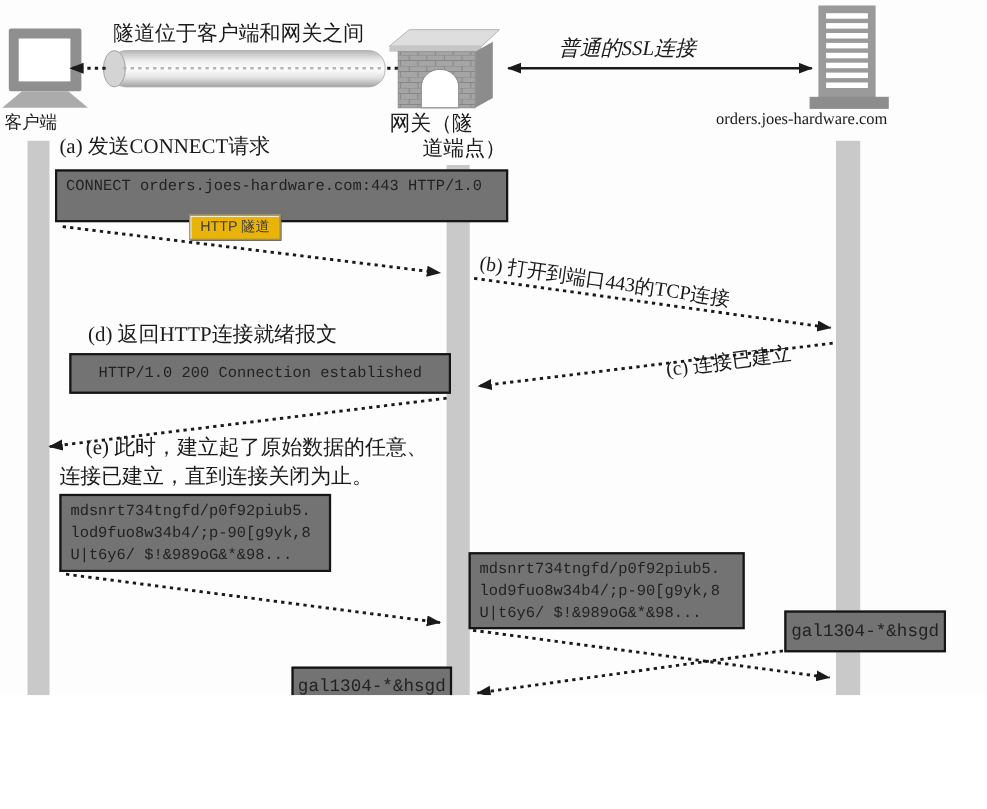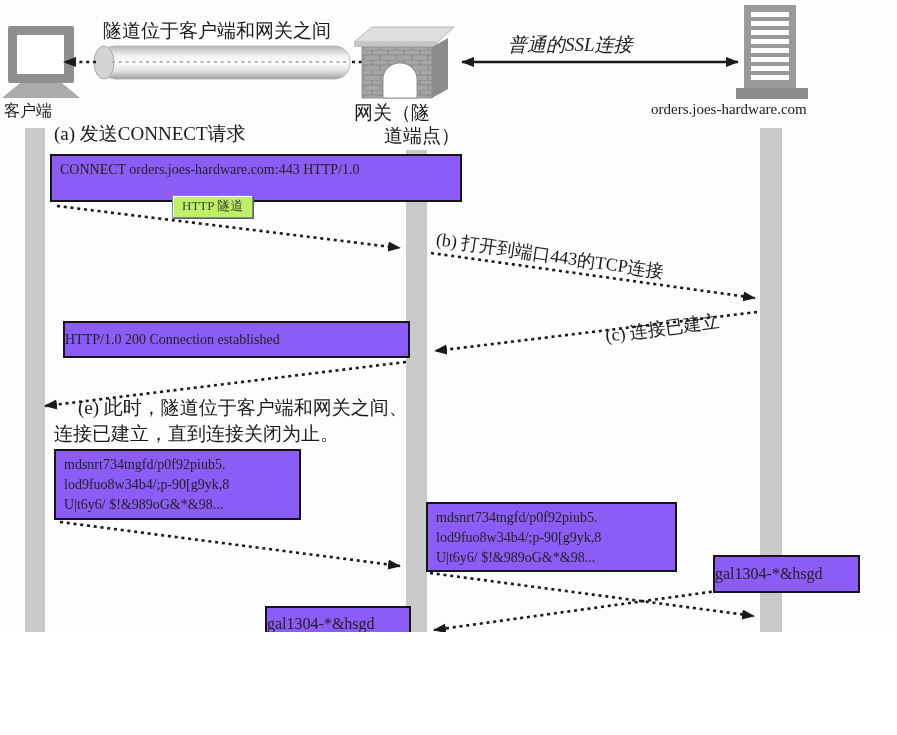--- a/index.html
+++ b/index.html
@@ -3,30 +3,30 @@
 <meta charset="utf-8">
 <style>
   html,body{margin:0;padding:0;background:#fff;}
   .canvas{position:relative;width:897px;height:632px;background:#fdfdfd;overflow:hidden;
           font-family:"Liberation Serif","DejaVu Serif",serif;color:#1a1a1a;padding-left:16px;}
   .canvas svg{position:absolute;left:0;top:0;z-index:1;}
   .lbl{position:absolute;z-index:3;white-space:nowrap;}
   .serif{font-family:"Liberation Serif","DejaVu Serif",serif;}
   .cjk19{font-size:19px;line-height:24px;}
   .cjk20{font-size:16px;}
-  .msgbox{position:absolute;z-index:2;background:#8b5cf6;border:2px solid #151515;
-          font-family:Liberation Serif, serif;
+  .msgbox{position:absolute;z-index:2;background:#737373;border:2px solid #151515;
+          font-family:Liberation Mono, monospace;
           font-size:14px;line-height:20px;color:#222;box-sizing:border-box;}
   .pad{padding:4px 8px;}
   .rot{transform-origin:left top;}
-  .tooltip{position:absolute;z-index:4;background:#bef264;border:1px solid #8a8a8a;
+  .tooltip{position:absolute;z-index:4;background:#eab308;border:1px solid #8a8a8a;
            box-shadow:1px 1px 0 #5e5e5e, inset 1px 1px 0 #ffffff;
-           font-family:Liberation Serif, serif;
+           font-family:Liberation Sans, sans-serif;
            font-size:13px;color:#3c3c3c;padding:1px 9px 2px 9px;white-space:nowrap;}
-  .center{display:flex;align-items:center;justify-content:flex-start;}
+  .center{display:flex;align-items:center;justify-content:center;}
 </style>
 </head>
 <body>
 
 <div class="canvas">
 
   <svg width="897" height="735" viewBox="0 0 897 735">
     <defs>
       <marker id="ah" markerUnits="userSpaceOnUse" markerWidth="15" markerHeight="12" refX="12" refY="5" orient="auto-start-reverse">
         <path d="M0,0 L13,5 L0,10 z" fill="#1a1a1a"></path>
@@ -115,25 +115,26 @@
   <div class="lbl serif cjk19" style="left:54px;top:122px;">(a) 发送CONNECT请求</div>
   <div class="msgbox pad" style="left:50px;top:154px;width:412px;height:48px;">
     <div>CONNECT orders.joes-hardware.com:443 HTTP/1.0</div>
   </div>
   <div class="tooltip" style="left:172px;top:195px;">HTTP 隧道</div>
 
   <div class="lbl serif rot" style="left:438px;top:227px;font-size:18px;transform:rotate(8.3deg);">(b) 打开到端口443的TCP连接</div>
 
   <div class="lbl serif rot" style="left:604px;top:324px;font-size:18px;transform:rotate(-7.5deg);">(c) 连接已建立</div>
 
+  <div class="lbl serif cjk19" style="left:80px;top:293px;">(d) 返回HTTP连接就绪报文</div>
   <div class="msgbox center" style="left:63px;top:321px;width:347px;height:37px;">
     <span>HTTP/1.0 200 Connection established</span>
   </div>
 
-  <div class="lbl serif cjk19" style="left:78px;top:396px;">(e) 此时，隧道位于客户端和网关之间、</div>
+  <div class="lbl serif cjk19" style="left:78px;top:396px;">(e) 此时，建立起了原始数据的任意、</div>
   <div class="lbl serif cjk19" style="left:54px;top:422px;">连接已建立，直到连接关闭为止。</div>
 
   <div class="msgbox pad" style="left:54px;top:449px;width:247px;height:71px;">
     <div>mdsnrt734tngfd/p0f92piub5.</div>
     <div>lod9fuo8w34b4/;p-90[g9yk,8</div>
     <div>U|t6y6/ $!&amp;989oG&amp;*&amp;98...</div>
   </div>
 
   <div class="msgbox pad" style="left:426px;top:502px;width:251px;height:70px;">
     <div>mdsnrt734tngfd/p0f92piub5.</div>

